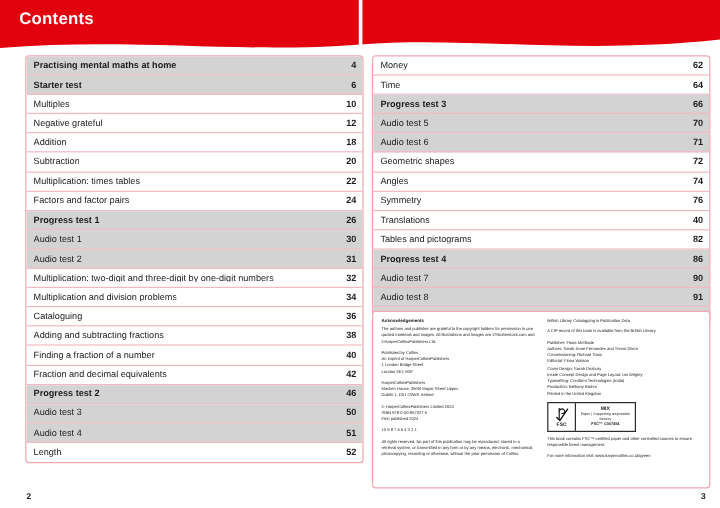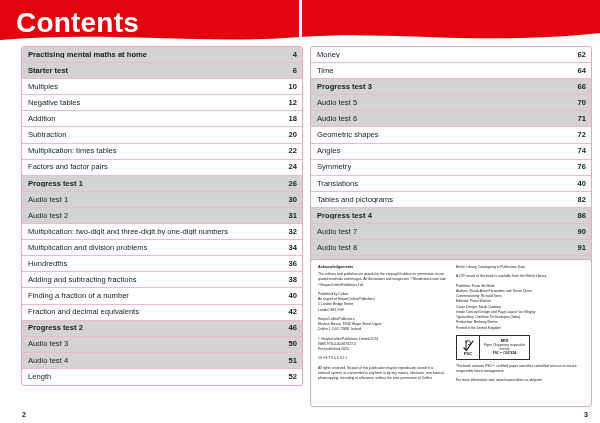--- a/index.html
+++ b/index.html
@@ -25,21 +25,21 @@
   }
   .banner-fill {
     position: absolute;
     top: 0; left: 0;
     width: 600px; height: 44px;
   }
   .banner-title {
     position: absolute;
     left: 16px; top: 7px;
     color: #ffffff;
-    font-size: 28px;
+    font-size: 14px;
     font-weight: bold;
     letter-spacing: 0.2px;
   }
   .spread-gap {
     position: absolute;
     top: 0;
     left: 299px;
     width: 3px;
     height: 44px;
     background: #ffffff;
@@ -211,21 +211,21 @@
         </div>
         <div class="toc-row shaded bold">
           <span class="toc-title">Starter test</span>
           <span class="toc-page">6</span>
         </div>
         <div class="toc-row">
           <span class="toc-title">Multiples</span>
           <span class="toc-page">10</span>
         </div>
         <div class="toc-row">
-          <span class="toc-title">Negative tables</span>
+          <span class="toc-title">Negative grateful</span>
           <span class="toc-page">12</span>
         </div>
         <div class="toc-row">
           <span class="toc-title">Addition</span>
           <span class="toc-page">18</span>
         </div>
         <div class="toc-row">
           <span class="toc-title">Subtraction</span>
           <span class="toc-page">20</span>
         </div>
@@ -251,21 +251,21 @@
         </div>
         <div class="toc-row">
           <span class="toc-title">Multiplication: two-digit and three-digit by one-digit numbers</span>
           <span class="toc-page">32</span>
         </div>
         <div class="toc-row">
           <span class="toc-title">Multiplication and division problems</span>
           <span class="toc-page">34</span>
         </div>
         <div class="toc-row">
-          <span class="toc-title">Hundredths</span>
+          <span class="toc-title">Cataloguing</span>
           <span class="toc-page">36</span>
         </div>
         <div class="toc-row">
           <span class="toc-title">Adding and subtracting fractions</span>
           <span class="toc-page">38</span>
         </div>
         <div class="toc-row">
           <span class="toc-title">Finding a fraction of a number</span>
           <span class="toc-page">40</span>
         </div>

